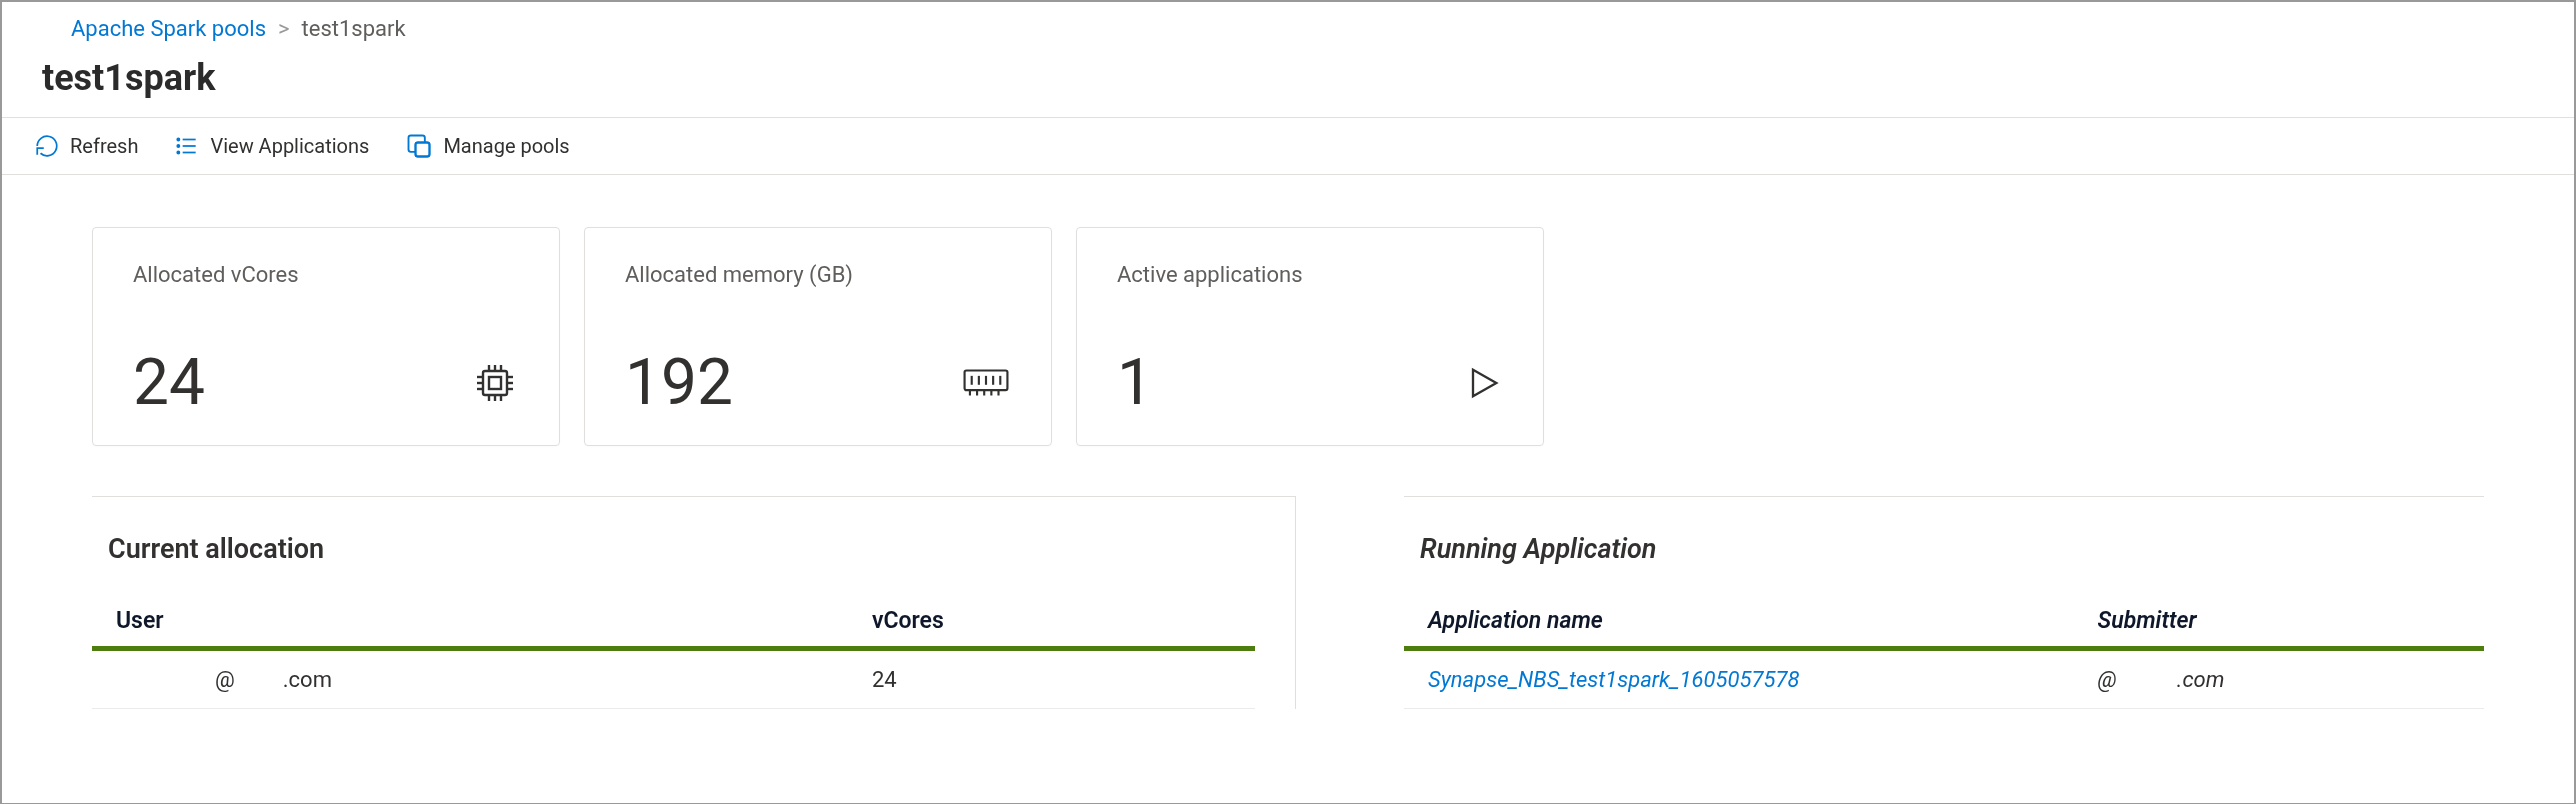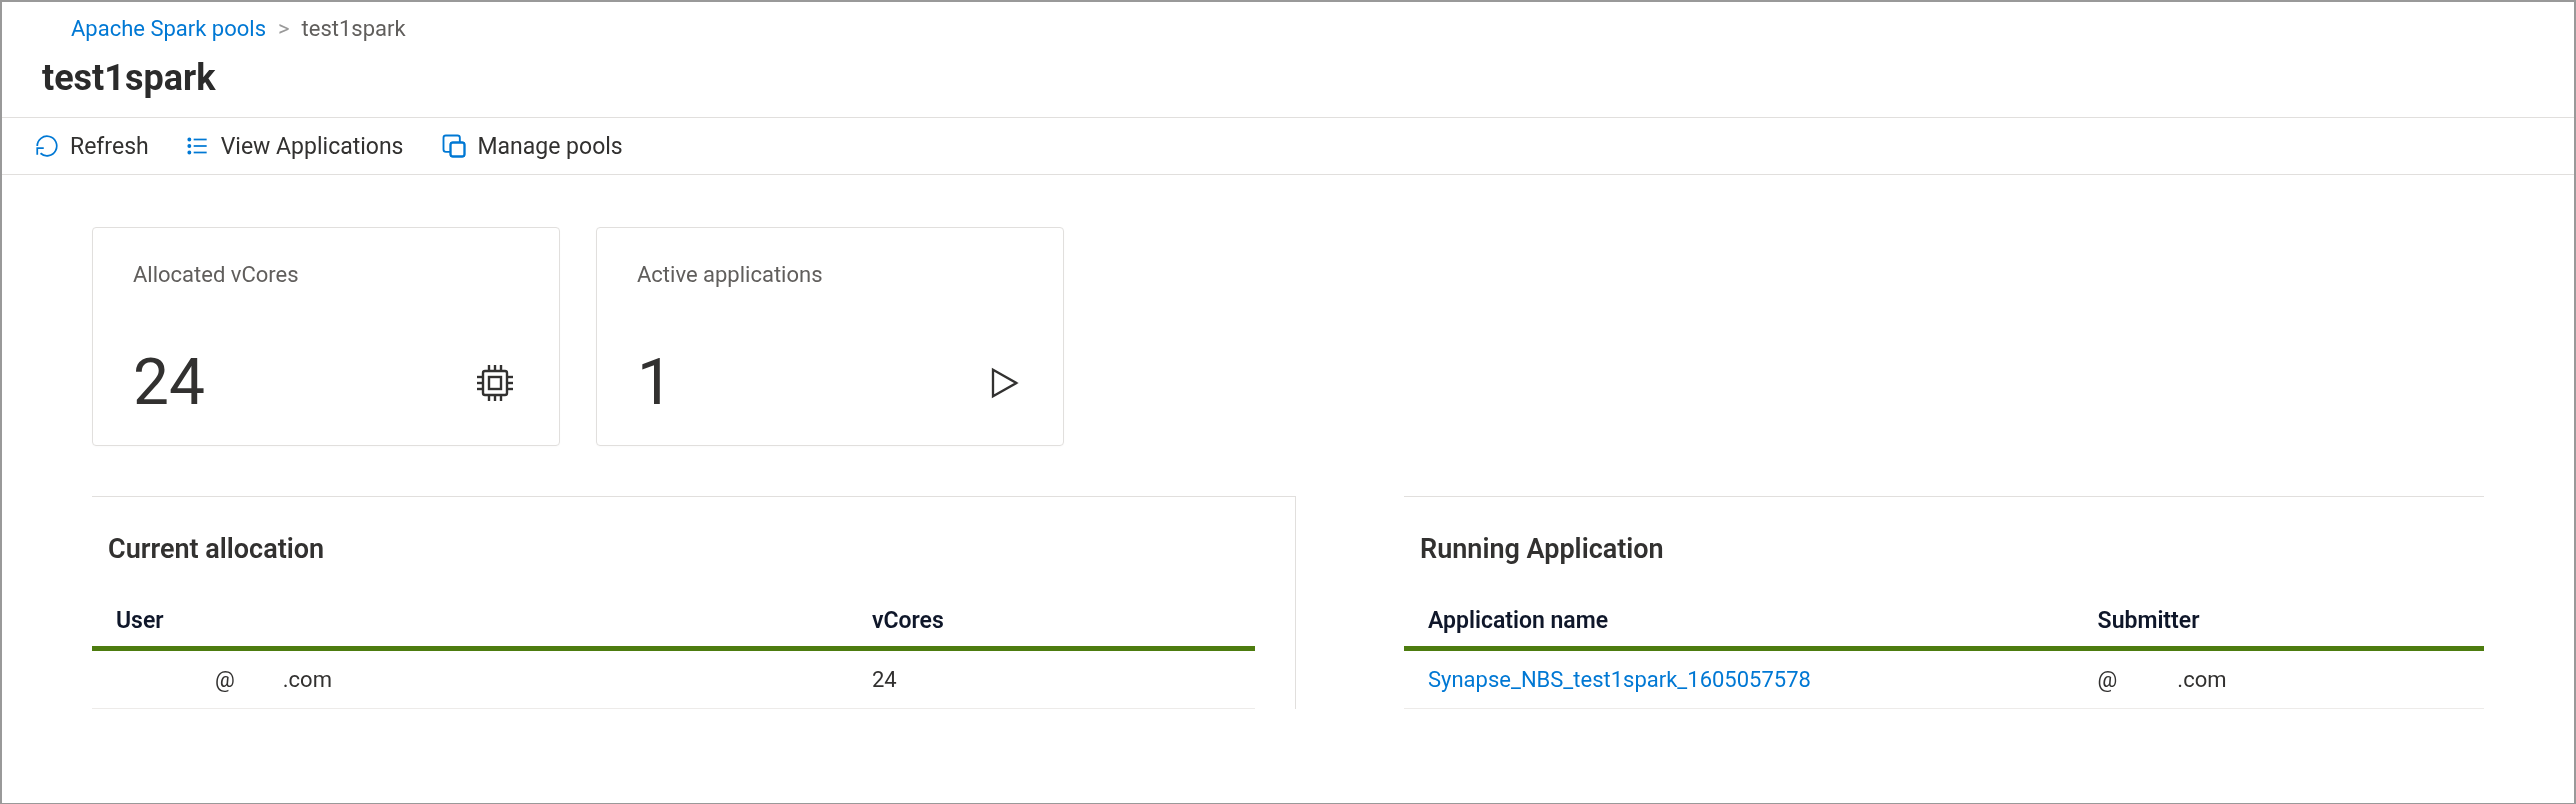--- a/index.html
+++ b/index.html
@@ -43,34 +43,34 @@
       display: flex;
       align-items: center;
       gap: 36px;
       padding: 14px 32px;
       border-bottom: 1px solid #e1dfdd;
     }
     .toolbar-item {
       display: flex;
       align-items: center;
       gap: 10px;
-      font-size: 23px;
+      font-size: 20px;
       color: #323130;
       cursor: pointer;
     }
     .toolbar-item .icon {
       color: #0078d4;
       display: inline-flex;
     }
     .content {
       padding: 52px 90px 0 90px;
     }
     .cards {
       display: flex;
-      gap: 36px;
+      gap: 24px;
       margin-bottom: 50px;
     }
     .card {
       width: 468px;
       height: 219px;
       border: 1px solid #e1dfdd;
       border-radius: 4px;
       padding: 34px 40px 30px;
       box-shadow: 0 1px 2px rgba(0,0,0,0.02);
       display: flex;
@@ -104,20 +104,21 @@
       border-top: 1px solid #e1dfdd;
       padding-top: 36px;
     }
     .panel-left {
       width: 1204px;
       border-right: 1px solid #e1dfdd;
       padding-right: 40px;
     }
     .panel-right {
       flex: 1;
+      font-style: italic;
     }
     .panel-title {
       font-size: 27px;
       font-weight: 600;
       color: #323130;
       margin-bottom: 30px;
       padding-left: 16px;
     }
     table {
       width: 100%;
@@ -220,20 +221,41 @@
               <line x1="3" y1="12" x2="6" y2="12"></line>
               <line x1="3" y1="15" x2="6" y2="15"></line>
               <line x1="18" y1="9" x2="21" y2="9"></line>
               <line x1="18" y1="12" x2="21" y2="12"></line>
               <line x1="18" y1="15" x2="21" y2="15"></line>
             </svg>
         </span>
       </div>
     </div>
     <div class="card">
+      <div class="card-label">Allocated memory (GB)</div>
+      <div class="card-bottom">
+        <div class="card-value">192</div>
+        <span class="card-icon">
+          <svg width="50" height="40" viewBox="0 0 28 20" fill="none" stroke="currentColor" stroke-width="1.2">
+              <rect x="2" y="3" width="24" height="11" rx="1"></rect>
+              <line x1="6" y1="6" x2="6" y2="11"></line>
+              <line x1="10" y1="6" x2="10" y2="11"></line>
+              <line x1="14" y1="6" x2="14" y2="11"></line>
+              <line x1="18" y1="6" x2="18" y2="11"></line>
+              <line x1="22" y1="6" x2="22" y2="11"></line>
+              <line x1="5" y1="14" x2="5" y2="17"></line>
+              <line x1="9" y1="14" x2="9" y2="17"></line>
+              <line x1="13" y1="14" x2="13" y2="17"></line>
+              <line x1="17" y1="14" x2="17" y2="17"></line>
+              <line x1="21" y1="14" x2="21" y2="17"></line>
+            </svg>
+        </span>
+      </div>
+    </div>
+    <div class="card">
       <div class="card-label">Active applications</div>
       <div class="card-bottom">
         <div class="card-value">1</div>
         <span class="card-icon">
           <svg width="40" height="40" viewBox="0 0 24 24" fill="none" stroke="currentColor" stroke-width="1.4">
               <polygon points="6,4 20,12 6,20"></polygon>
             </svg>
         </span>
       </div>
     </div>

